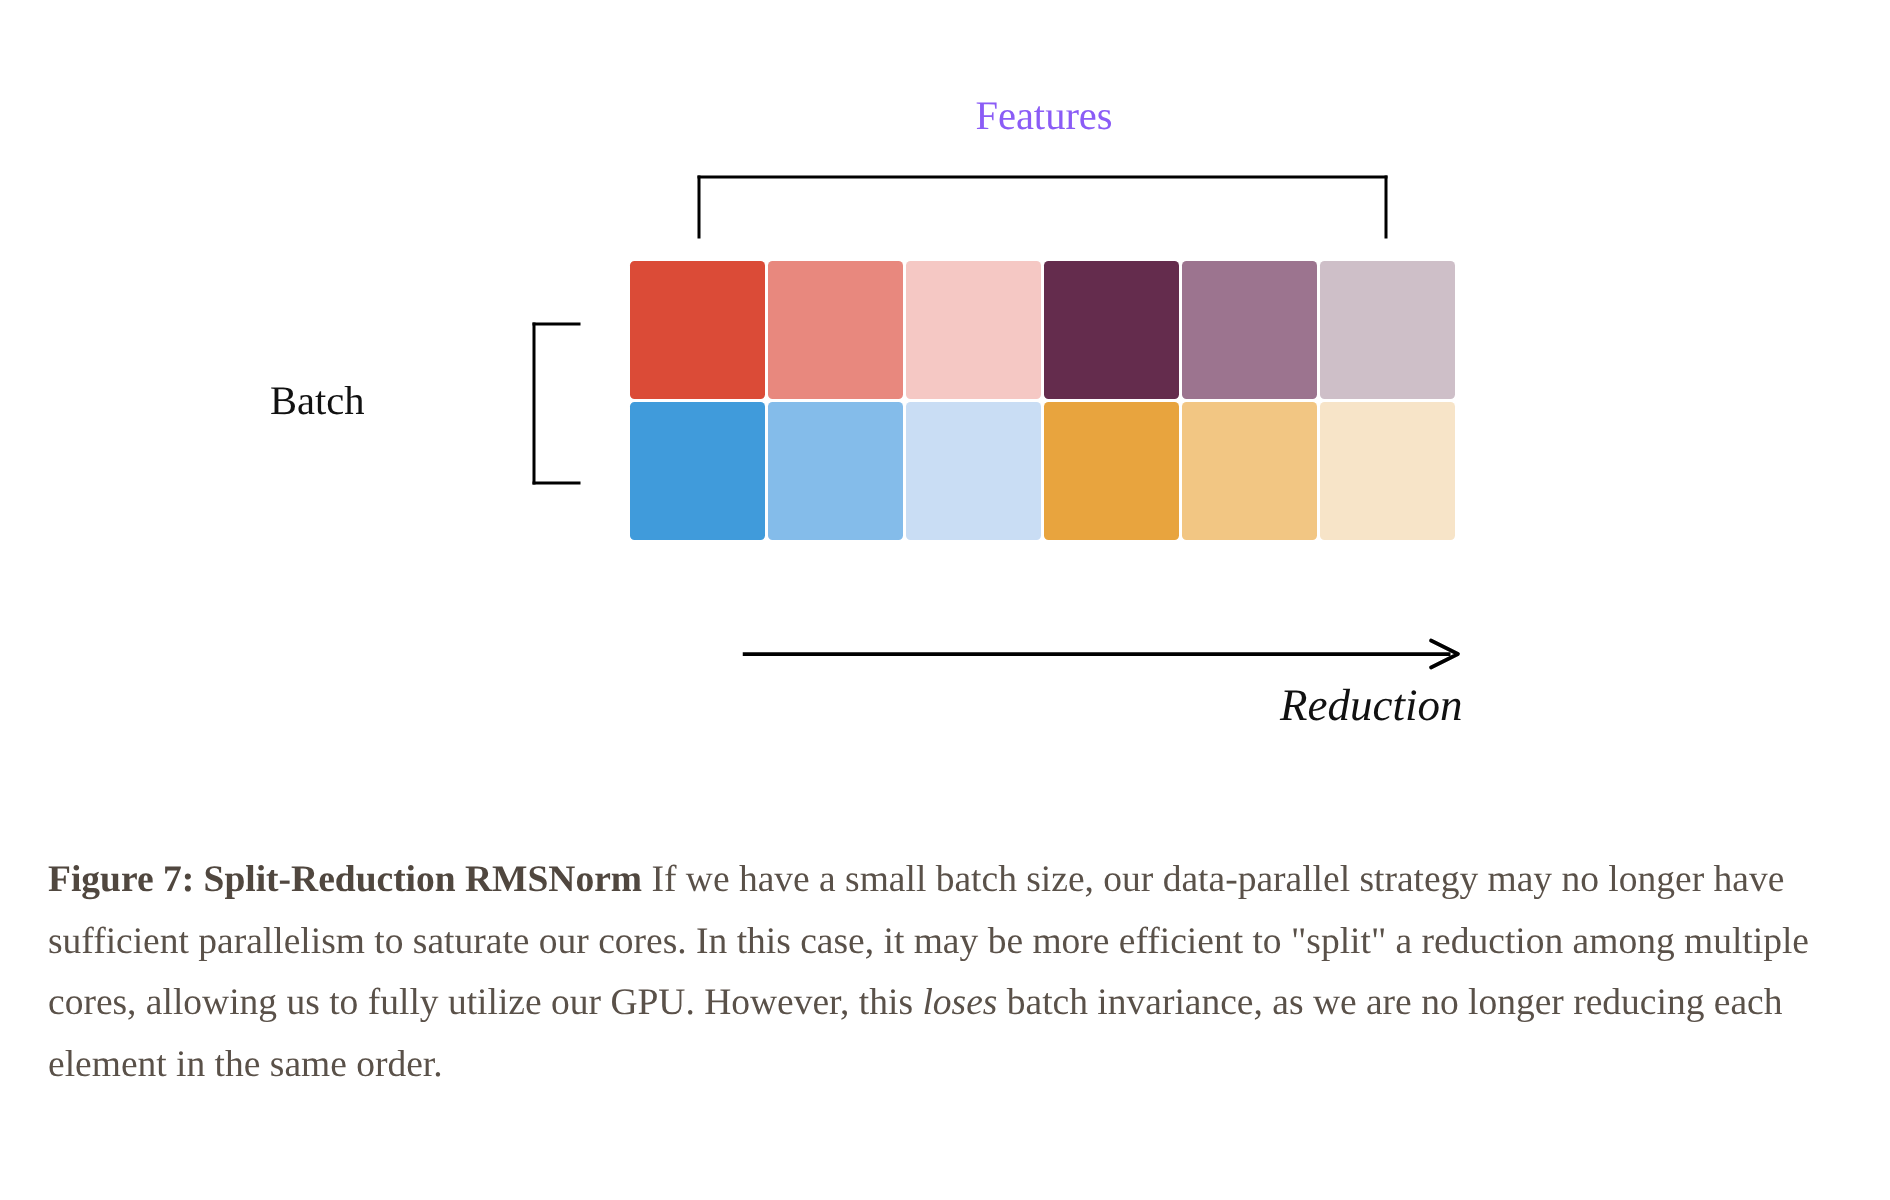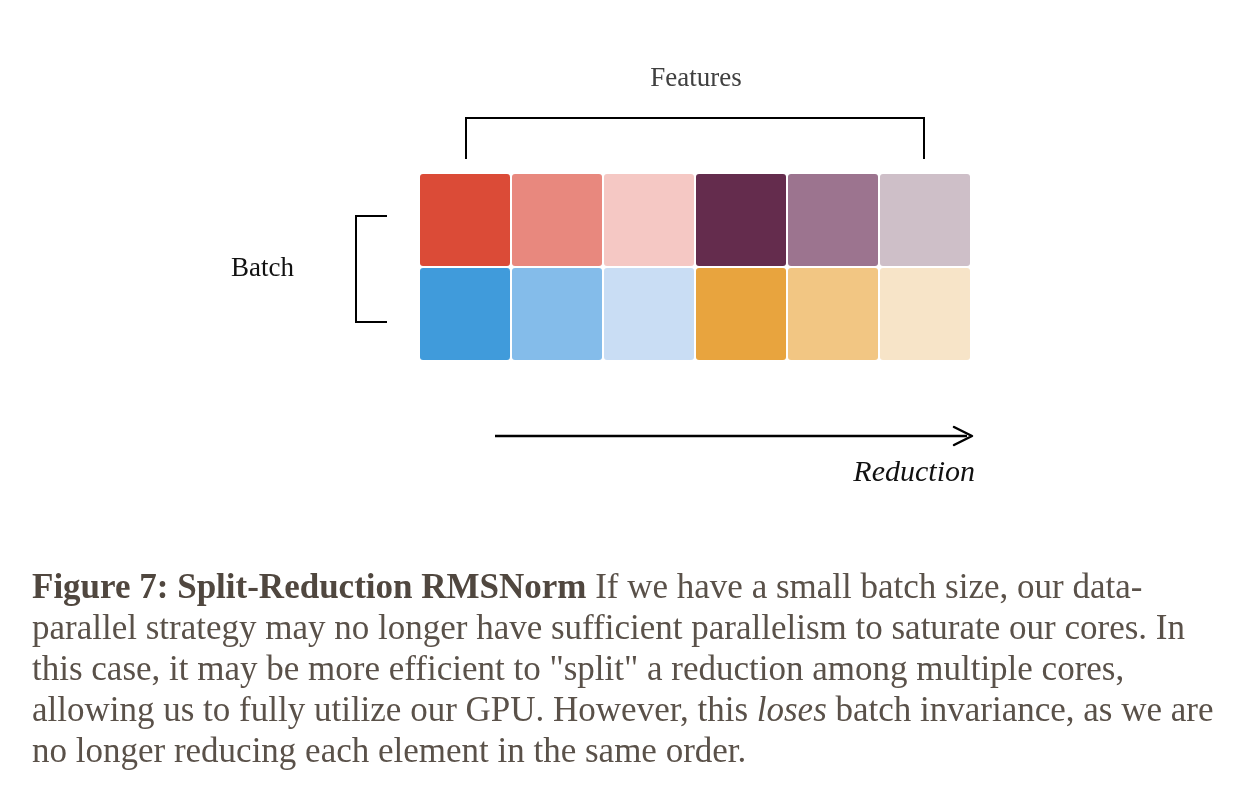--- a/index.html
+++ b/index.html
@@ -27,41 +27,41 @@
 
   
   #features-label {
     position: absolute;
     left: 465px;
     top: 62px;
     width: 462px;
     text-align: center;
     font-size: 27px;
     line-height: 30px;
-    color: #404040;
+    color: #8b5cf6;
   }
   #features-bracket {
     position: absolute;
     left: 465px;
     top: 117px;
     width: 460px;
     height: 42px;
     border-top: 2.5px solid #000;
     border-left: 2.5px solid #000;
     border-right: 2.5px solid #000;
     box-sizing: border-box;
   }
 
   
   #batch-label {
     position: absolute;
     left: 180px;
     top: 252px;
     width: 165px;
-    text-align: center;
+    text-align: left;
     font-size: 27px;
     line-height: 30px;
     color: #111111;
     font-family: Liberation Serif, serif;
   }
   #batch-bracket {
     position: absolute;
     left: 355px;
     top: 215px;
     width: 32px;
@@ -114,21 +114,21 @@
     line-height: 30px;
     color: #111111;
   }
 
   
   #caption {
     position: absolute;
     left: 32px;
     top: 566px;
     width: 1196px;
-    font-size: 35px;
+    font-size: 25px;
     line-height: 41px;
     color: #5a5149;
     text-align: left;
   }
   #caption .cap-title {
     font-weight: bold;
     color: #50473f;
   }
   #caption .cap-em {
     font-style: italic;

